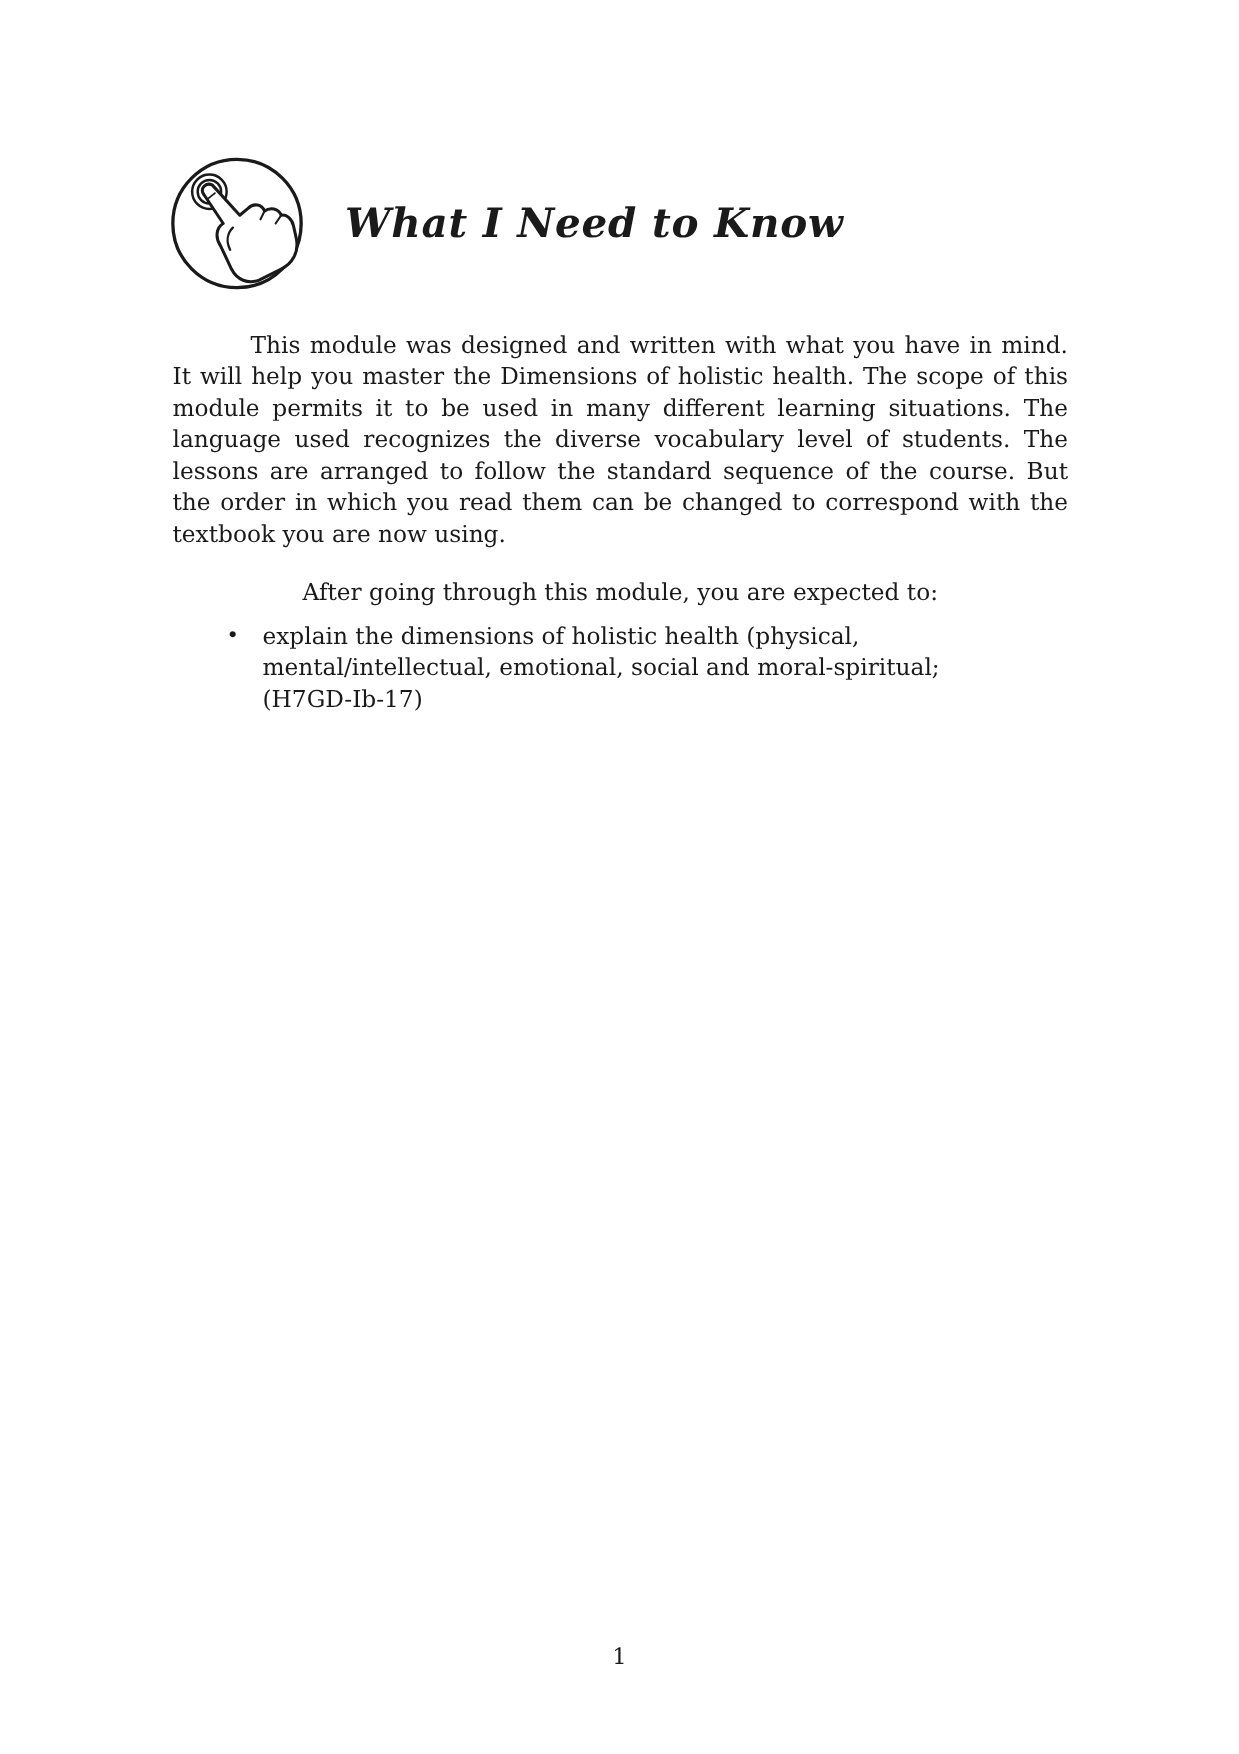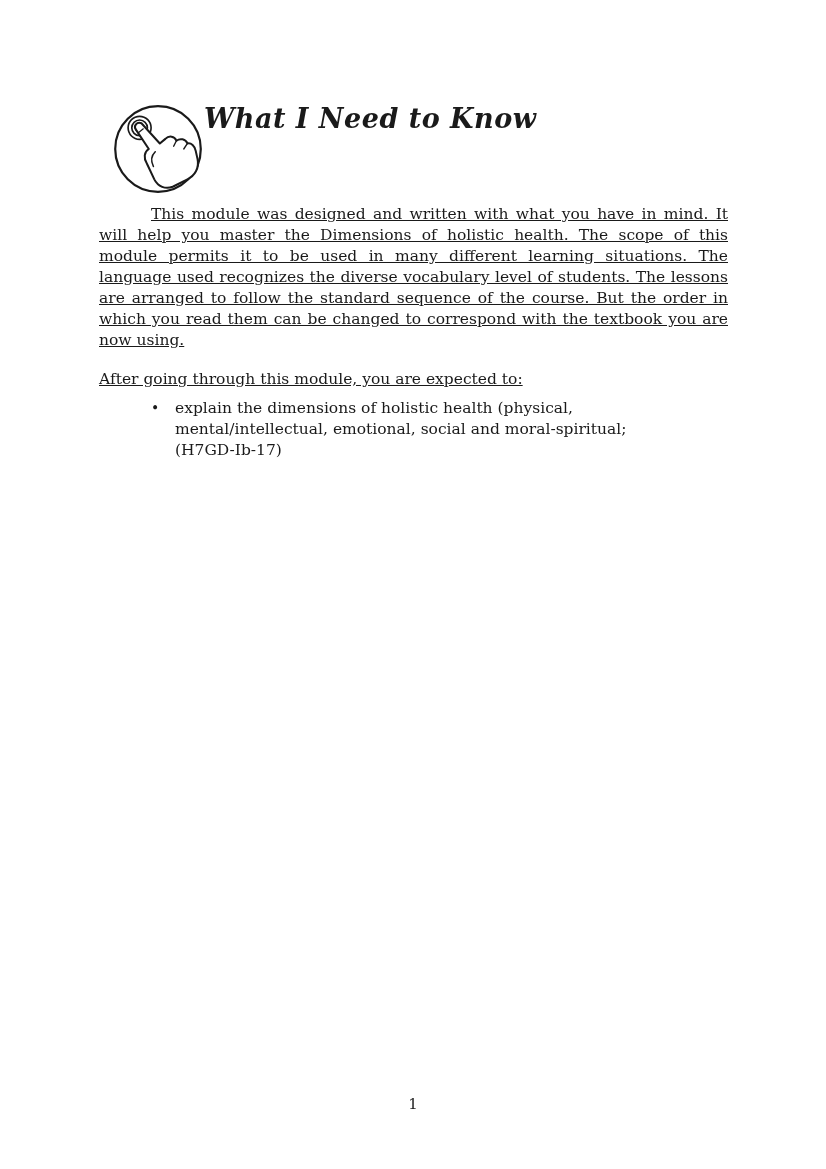--- a/index.html
+++ b/index.html
@@ -16,20 +16,22 @@
     font-family: "DejaVu Serif", serif;
     overflow: hidden;
   }
 
   
   .header {
     position: absolute;
     top: 103px;
     left: 112px;
     display: flex;
+    align-items: center;
+    gap: 26px;
   }
   .icon-wrap {
     width: 92px;
     height: 92px;
     flex: 0 0 auto;
   }
   .icon-wrap svg { display: block; width: 100%; height: 100%; }
   .page-title {
     font-size: 27px;
     font-weight: bold;
@@ -40,32 +42,32 @@
 
   
   .doc-body {
     position: absolute;
     top: 204px;
     left: 99px;
     width: 629px;
     font-size: 15.5px;
     line-height: 21px;
   }
-  .doc-body p { margin: 0; text-decoration: underline; }
+  .doc-body p { margin: 16px; }
   .intro {
     text-align: justify;
     text-indent: 52px;
     margin-bottom: 18px !important;
   }
   .discusses { margin-bottom: 16px !important; }
   .lesson {
     padding-left: 52px;
     margin-bottom: 8px !important;
   }
-  .expected { margin-bottom: 8px !important; }
+  .expected { margin-bottom: 8px !important; text-align: center; }
 
   .objectives {
     list-style: none;
     margin: 0;
     padding: 0 0 0 52px;
   }
   .objectives li {
     display: flex;
     align-items: flex-start;
   }

